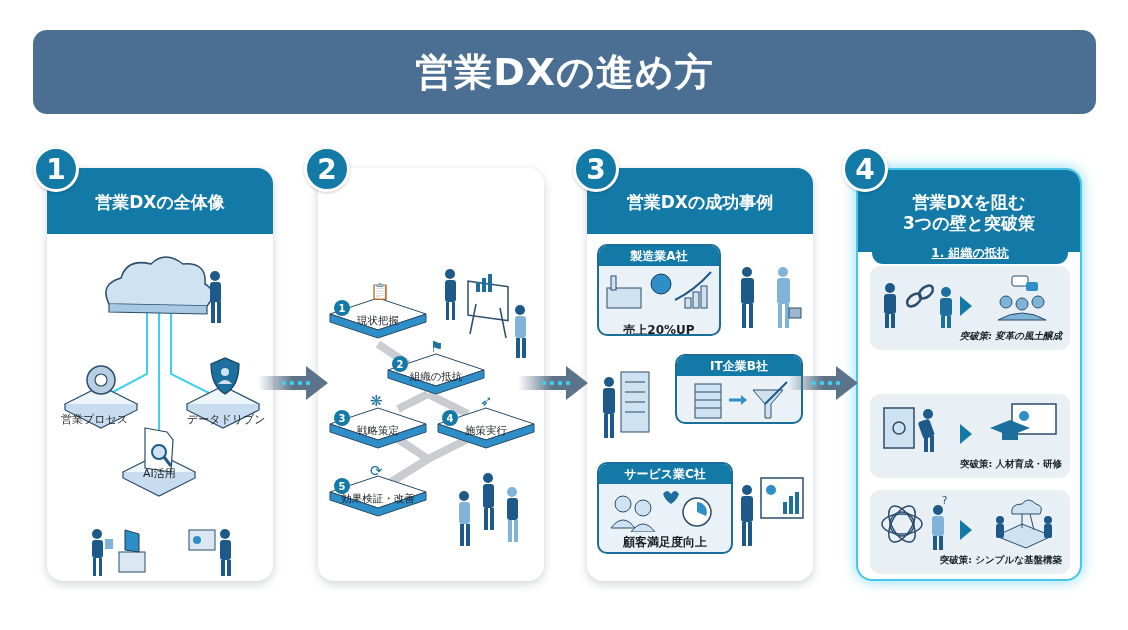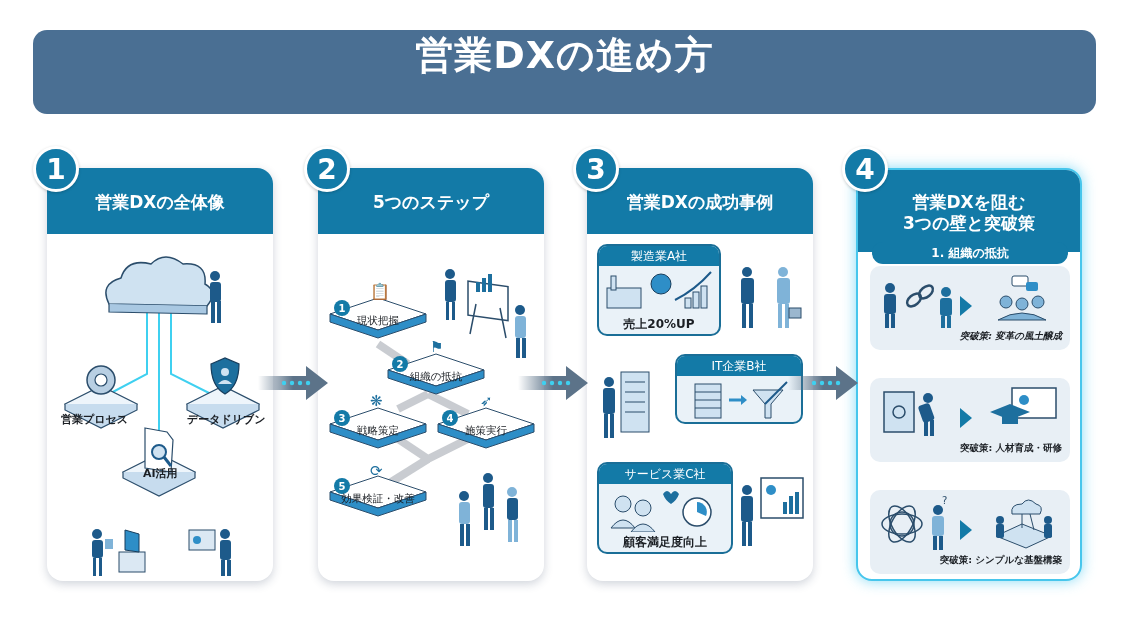--- a/index.html
+++ b/index.html
@@ -2,21 +2,21 @@
 <html><head>
 <meta charset="utf-8">
 <style>
   * { box-sizing: border-box; margin: 0; padding: 0; }
   html, body { width: 1128px; height: 630px; overflow: hidden; background: #ffffff; }
   body { font-family: "DejaVu Sans", "Liberation Sans", sans-serif; color: #1f2a36; position: relative; }
 
   .title-bar {
     position: absolute; left: 33px; top: 30px; width: 1063px; height: 84px;
     background: #4a6f93; border-radius: 14px;
-    display: flex; justify-content: center;
+    display: flex; align-items: center; justify-content: center;
   }
   .title-bar h1 { color: #ffffff; font-size: 38px; font-weight: bold; letter-spacing: 1px; }
 
   .panel {
     position: absolute; top: 168px; width: 226px; height: 413px;
     background: #ffffff; border-radius: 16px;
     box-shadow: 0 3px 10px rgba(40,60,90,0.22);
     overflow: visible;
   }
   .panel .head {
@@ -29,34 +29,34 @@
   .panel.p4 .head { height: 82px; border-radius: 14px 14px 0 0; }
   .num-badge {
     position: absolute; left: -14px; top: -22px; width: 46px; height: 46px; border-radius: 50%;
     background: #137aa7; border: 3px solid #ffffff;
     color: #fff; font-size: 28px; font-weight: bold; display: flex; align-items: center; justify-content: center;
     box-shadow: 0 1px 3px rgba(0,0,0,0.2); z-index: 3;
   }
 
   .arrow { position: absolute; top: 366px; width: 70px; height: 34px; z-index: 5; }
 
-  .lbl { position: absolute; font-size: 11px; font-weight: bold; color: #1b1f24; white-space: nowrap; }
+  .lbl { position: absolute; font-size: 11px; font-weight: normal; color: #1b1f24; white-space: nowrap; }
 
   
   .step { position: absolute; width: 104px; height: 46px; }
   .step .txt { position: absolute; left: 0; top: 18px; width: 100%; text-align: center; font-size: 10.5px; font-weight: normal; color: #1b1f24; }
   .step .n { position: absolute; width: 16px; height: 16px; border-radius: 50%; background: #137aa7; color: #fff; font-size: 10px; font-weight: bold; display:flex; align-items:center; justify-content:center; left: 8px; top: 4px; }
 
   
   .case { position: absolute; border: 2px solid #1a6e97; border-radius: 10px; background: #eaf2f8; overflow: hidden; }
-  .case .ch { background: #137aa7; color: #fff; font-size: 12px; font-weight: normal; text-align: center; height: 20px; line-height: 20px; }
+  .case .ch { background: #137aa7; color: #fff; font-size: 12px; font-weight: bold; text-align: center; height: 20px; line-height: 20px; }
   .case .cv { position: absolute; left: 0; width: 100%; text-align: center; font-size: 12px; font-weight: bold; color: #1b1f24; }
 
   
-  .wall-h { position: absolute; left: 14px; width: 196px; height: 22px; border-radius: 11px; background: #137aa7; color: #fff; font-size: 12px; font-weight: bold; text-align: center; line-height: 22px; }
+  .wall-h { position: absolute; left: 14px; width: 196px; height: 22px; border-radius: 11px; background: #137aa7; color: #fff; font-size: 12px; font-weight: bold; text-align: center; line-height: 22px; text-decoration: underline; }
   .wall-b { position: absolute; left: 12px; width: 200px; height: 84px; border-radius: 10px; background: #e8eff5; }
   .wall-b .sol { position: absolute; right: 8px; bottom: 7px; font-size: 9.5px; font-weight: bold; color: #1b1f24; }
   .tri { position: absolute; left: 90px; top: 30px; width: 0; height: 0; border-top: 10px solid transparent; border-bottom: 10px solid transparent; border-left: 12px solid #137aa7; }
 </style>
 </head>
 <body>
 
 <div class="title-bar">
   <h1>営業DXの進め方</h1>
 </div>
@@ -144,21 +144,20 @@
   <g fill="#3fd0f0">
       <circle cx="26" cy="17" r="2.2"></circle>
       <circle cx="34" cy="17" r="2.2"></circle>
       <circle cx="42" cy="17" r="2.2"></circle>
       <circle cx="50" cy="17" r="2.2"></circle>
     </g>
 </svg>
 
 <div class="panel" style="left:318px;">
   <div class="num-badge">2</div>
-  <div class="head">5つのステップ</div>
 
   <svg style="position:absolute;left:0;top:66px;" width="226" height="347">
     <g stroke="#c9ccd1" stroke-width="8" fill="none">
       <path d="M60 110 L90 130"></path>
       <path d="M110 160 L80 175"></path>
       <path d="M110 160 L150 180"></path>
       <path d="M80 205 L110 225 L150 205"></path>
       <path d="M110 225 L70 250"></path>
     </g>
 
@@ -268,21 +267,21 @@
     <div class="ch">製造業A社</div>
     <svg style="position:absolute;left:4px;top:24px;" width="116" height="42">
       <rect x="4" y="18" width="34" height="20" fill="#cfe2f1" stroke="#2b4d6b"></rect>
       <rect x="8" y="6" width="5" height="14" fill="#cfe2f1" stroke="#2b4d6b"></rect>
       <circle cx="58" cy="14" r="10" fill="#2e8ec7" stroke="#173d5c"></circle>
       <rect x="82" y="28" width="6" height="10" fill="#cfe2f1" stroke="#2b4d6b"></rect>
       <rect x="90" y="22" width="6" height="16" fill="#cfe2f1" stroke="#2b4d6b"></rect>
       <rect x="98" y="16" width="6" height="22" fill="#cfe2f1" stroke="#2b4d6b"></rect>
       <path d="M72 30 Q92 20 108 2" stroke="#1d5a8a" stroke-width="2" fill="none"></path>
     </svg>
-    <div class="cv" style="top:70px;">売上20%UP</div>
+    <div class="cv" style="top:76px;">売上20%UP</div>
   </div>
   <svg style="position:absolute;left:144px;top:96px;" width="74" height="72">
     <g fill="#1d5a8a">
         <circle cx="16" cy="8" r="5"></circle>
         <rect x="10" y="14" width="13" height="26" rx="3"></rect>
         <rect x="11" y="40" width="4" height="24"></rect>
         <rect x="18" y="40" width="4" height="24"></rect>
       </g>
     <g fill="#7fb3d8">
         <circle cx="52" cy="8" r="5"></circle>
@@ -401,21 +400,21 @@
           <circle cx="162" cy="32" r="6"></circle>
           <path d="M122 50 Q146 36 170 50 Z"></path>
         </g>
       <rect x="136" y="6" width="16" height="10" rx="2" fill="#fff" stroke="#2b4d6b"></rect>
         <rect x="150" y="12" width="12" height="9" rx="2" fill="#2e8ec7"></rect>
     </svg>
     <div class="tri"></div>
     <div class="sol">突破策: 変革の風土醸成</div>
   </div>
 
-  <div class="wall-b" style="top:208px;padding-left:20px;">
+  <div class="wall-b" style="top:224px;padding-left:20px;">
     <svg style="position:absolute;left:6px;top:4px;" width="190" height="60">
       <rect x="8" y="10" width="30" height="40" fill="#cfe2f1" stroke="#2b4d6b" stroke-width="1.5"></rect>
       <circle cx="23" cy="30" r="6" fill="none" stroke="#2b4d6b" stroke-width="1.5"></circle>
       <g fill="#1d5a8a">
           <circle cx="52" cy="16" r="5"></circle>
           <rect x="44" y="22" width="12" height="18" rx="3" transform="rotate(-20 50 30)"></rect>
           <rect x="48" y="38" width="4" height="16"></rect>
           <rect x="54" y="38" width="4" height="16"></rect>
         </g>
       <rect x="136" y="6" width="44" height="30" fill="#fff" stroke="#2b4d6b" stroke-width="1.5"></rect>

